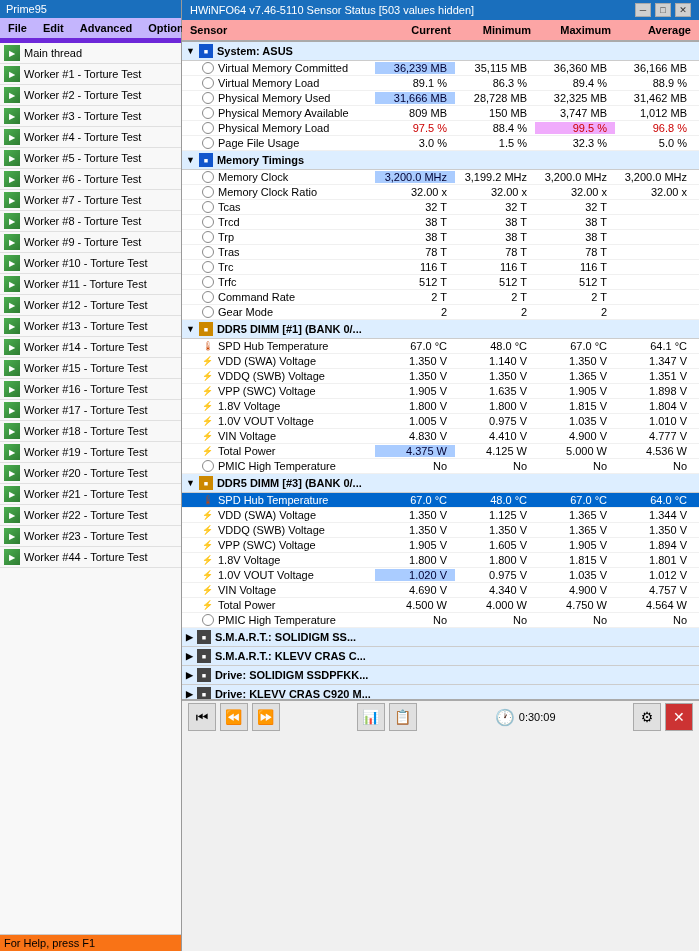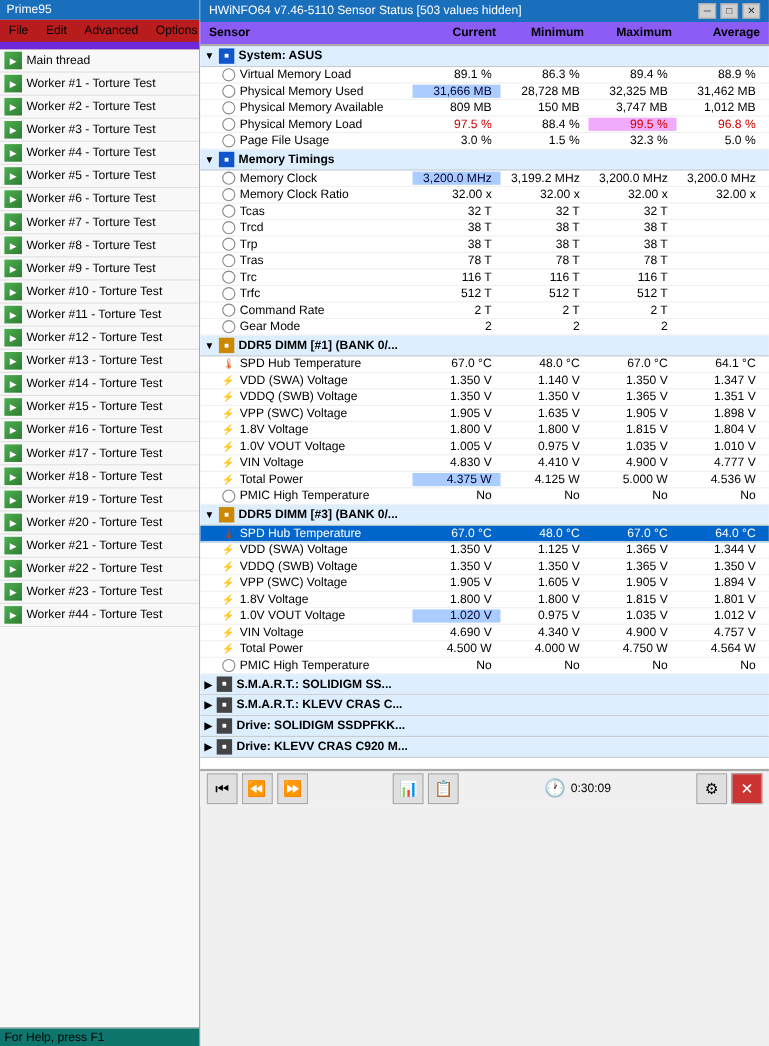--- a/index.html
+++ b/index.html
@@ -16,24 +16,25 @@
     }
     #prime95-titlebar {
       background: #1a6fbd;
       color: white;
       padding: 3px 6px;
       font-size: 11px;
       font-weight: normal;
     }
     #prime95-menubar {
       display: flex;
-      background: #b91c1c;
-      border-bottom: 7px solid #6d28d9;
+      background: #c4b5fd;
+      border-bottom: 5px solid #6d28d9;
       padding: 2px 4px;
       gap: 8px;
+      font-weight: bold;
     }
     .menu-item {
       padding: 2px 4px;
       cursor: pointer;
       font-size: 11px;
     }
     #prime95-threads {
       flex: 1;
       overflow-y: auto;
       background: #f8f8f8;
@@ -51,21 +52,21 @@
       height: 16px;
       background: linear-gradient(135deg, #4caf50, #2e7d32);
       display: flex;
       align-items: center;
       justify-content: center;
       color: white;
       font-size: 8px;
       flex-shrink: 0;
     }
     .prime95-status {
-      background: #0f766e;
+      background: #f97316;
       border-top: 1px solid #ccc;
       padding: 2px 4px;
       font-size: 11px;
     }
 
     
     #hwinfo-panel {
       flex: 1;
       display: flex;
       flex-direction: column;
@@ -85,21 +86,21 @@
     .titlebar-btn {
       width: 16px; height: 14px;
       background: #d0d0d0;
       border: 1px solid #aaa;
       display: flex; align-items: center; justify-content: center;
       font-size: 9px; cursor: pointer; color: #333;
     }
     #hwinfo-header {
       display: grid;
       grid-template-columns: 1fr 80px 80px 80px 80px;
-      background: #8b5cf6;
+      background: #fca5a5;
       border-bottom: 2px solid #aaa;
       padding: 2px 4px;
       font-size: 11px;
       font-weight: bold;
     }
     .header-cell { padding: 2px 4px; }
     .header-cell.right { text-align: right; }
     #sensor-table {
       flex: 1;
       overflow-y: auto;
@@ -328,20 +329,30 @@
   <div class="section-header" style="grid-template-columns: 1fr;">
     <div class="section-header-content" style="grid-column:1/6">
       <span class="collapse-arrow">▼</span>
       <span class="section-icon" style="background:#1155cc">■</span>
       <span>System: ASUS</span>
     </div>
   </div>
       <div class="sensor-row">
       <div class="sensor-name">
         <span class="sensor-icon icon-circle"></span>
+        <span>Virtual Memory Committed</span>
+      </div>
+      <div class="val highlight-blue">36,239 MB</div>
+      <div class="val">35,115 MB</div>
+      <div class="val ">36,360 MB</div>
+      <div class="val ">36,166 MB</div>
+    </div>
+      <div class="sensor-row">
+      <div class="sensor-name">
+        <span class="sensor-icon icon-circle"></span>
         <span>Virtual Memory Load</span>
       </div>
       <div class="val ">89.1 %</div>
       <div class="val">86.3 %</div>
       <div class="val ">89.4 %</div>
       <div class="val ">88.9 %</div>
     </div>
       <div class="sensor-row">
       <div class="sensor-name">
         <span class="sensor-icon icon-circle"></span>

